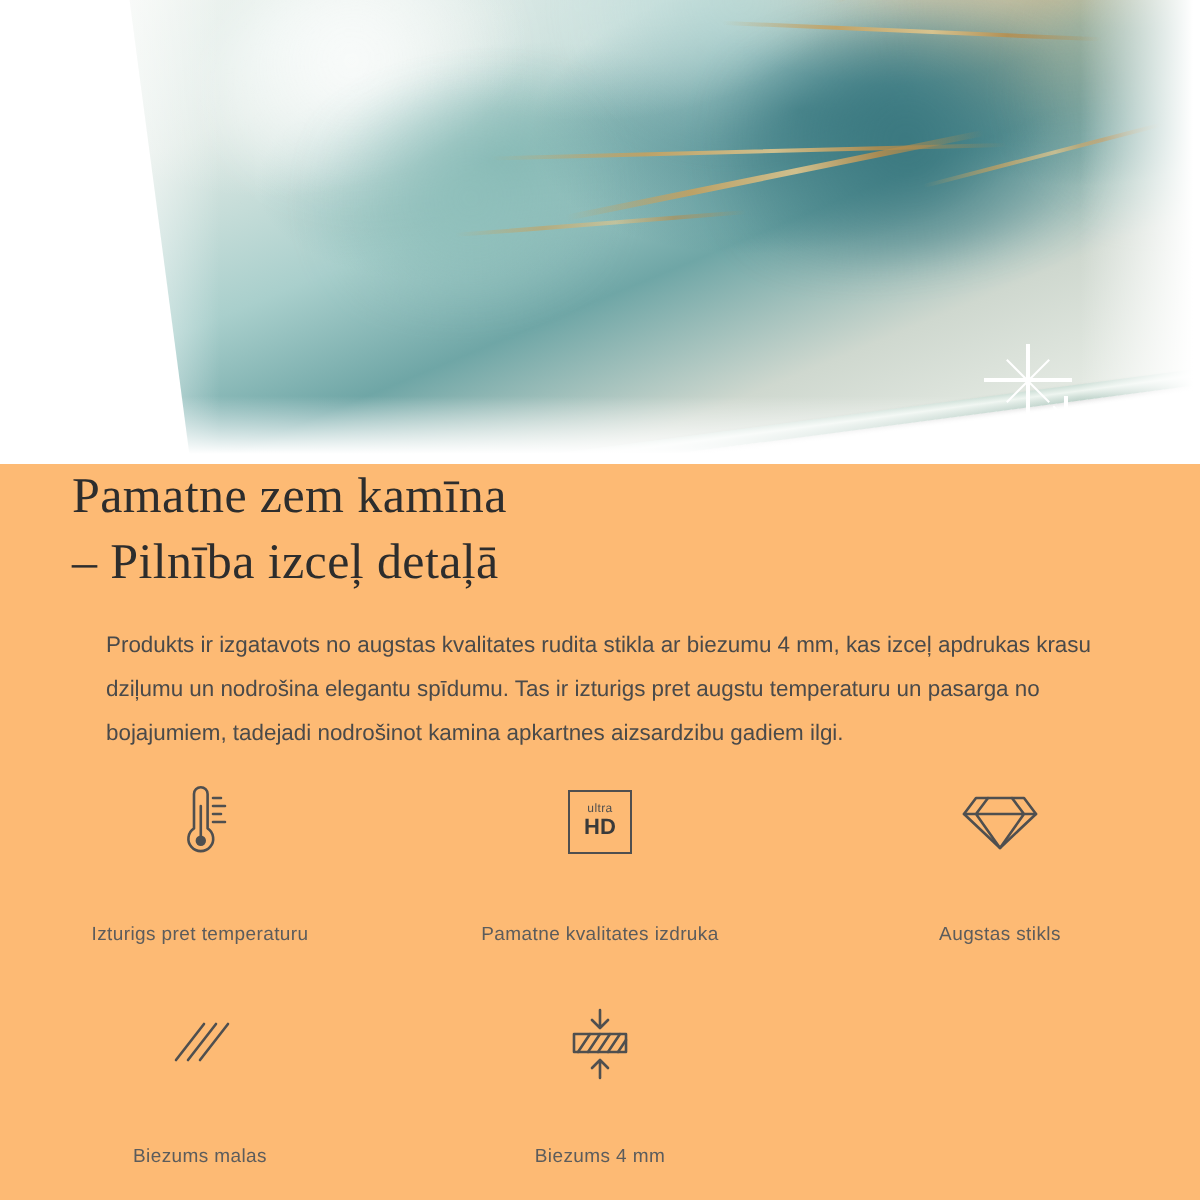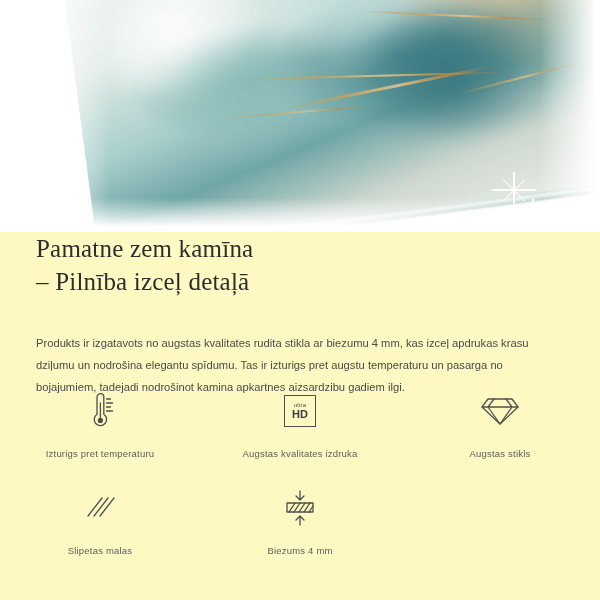--- a/index.html
+++ b/index.html
@@ -11,21 +11,21 @@
     height: 600px;
     background: #ffffff;
     font-family: "Liberation Sans", sans-serif;
     color: #3a3a3a;
     overflow: hidden;
   }
   .page {
     position: relative;
     width: 600px;
     height: 600px;
-    background: #fef9c3;
+    background: #fdba74;
   }
 
   
   .hero {
     position: relative;
     width: 600px;
     height: 232px;
     overflow: hidden;
     background: #ffffff;
   }
@@ -164,22 +164,22 @@
     padding: 0 36px;
     font-family: "Liberation Serif", serif;
     font-size: 25px;
     line-height: 33px;
     font-weight: 400;
     color: #2d2d2d;
     letter-spacing: .2px;
   }
   .headline .line2 { display: block; }
   .paragraph {
-    margin: 34px 0 0 0;
-    padding: 0 36px;
+    margin: 14px 0 0 0;
+    padding: 0 53px;
     font-size: 11.2px;
     line-height: 22px;
     color: #4a4a4a;
     max-width: 560px;
   }
 
   
   .features {
     position: absolute;
     left: 0;
@@ -195,21 +195,21 @@
     align-items: center;
     justify-content: flex-start;
   }
   .feature-icon {
     height: 46px;
     display: flex;
     align-items: center;
     justify-content: center;
   }
   .feature-label {
-    margin-top: 14px;
+    margin-top: 28px;
     font-size: 9.5px;
     color: #5c5c5c;
     letter-spacing: .2px;
   }
   svg { display: block; }
   .stroke {
     fill: none;
     stroke: #4f4f4f;
     stroke-width: 1.3;
     stroke-linecap: round;
@@ -289,41 +289,41 @@
       <div class="feature-label">Izturigs pret temperaturu</div>
     </div>
 
     <div class="feature">
       <div class="feature-icon">
         <div class="hd-box">
           <div class="hd-top">ultra</div>
           <div class="hd-bot">HD</div>
         </div>
       </div>
-      <div class="feature-label">Augstas kvalitates izdruka</div>
+      <div class="feature-label">Pamatne kvalitates izdruka</div>
     </div>
 
 
     <div class="feature">
       <div class="feature-icon">
         <svg width="40" height="34" viewBox="0 0 40 34" aria-hidden="true">
           <path class="stroke" d="M8 5h24l6 8-18 17L2 13z"></path>
           <path class="stroke" d="M2 13h36M14 5l-6 8 12 17M26 5l6 8-12 17"></path>
         </svg>
       </div>
       <div class="feature-label">Augstas stikls</div>
     </div>
 
     <div class="feature">
       <div class="feature-icon">
         <svg width="40" height="32" viewBox="0 0 40 32" aria-hidden="true">
           <path class="stroke" d="M8 24 22 6M14 24 28 6M20 24 34 6"></path>
         </svg>
       </div>
-      <div class="feature-label">Slipetas malas</div>
+      <div class="feature-label">Biezums malas</div>
     </div>
 
     <div class="feature">
       <div class="feature-icon">
         <svg width="40" height="40" viewBox="0 0 40 40" aria-hidden="true">
           <path class="stroke" d="M20 3v8M16 8l4 4 4-4"></path>
           <rect class="stroke" x="7" y="15" width="26" height="9"></rect>
           <path class="stroke" d="M9 24l6-9M14 24l6-9M19 24l6-9M24 24l6-9M29 24l4-6"></path>
           <path class="stroke" d="M20 37v-8M16 32l4-4 4 4"></path>
         </svg>

